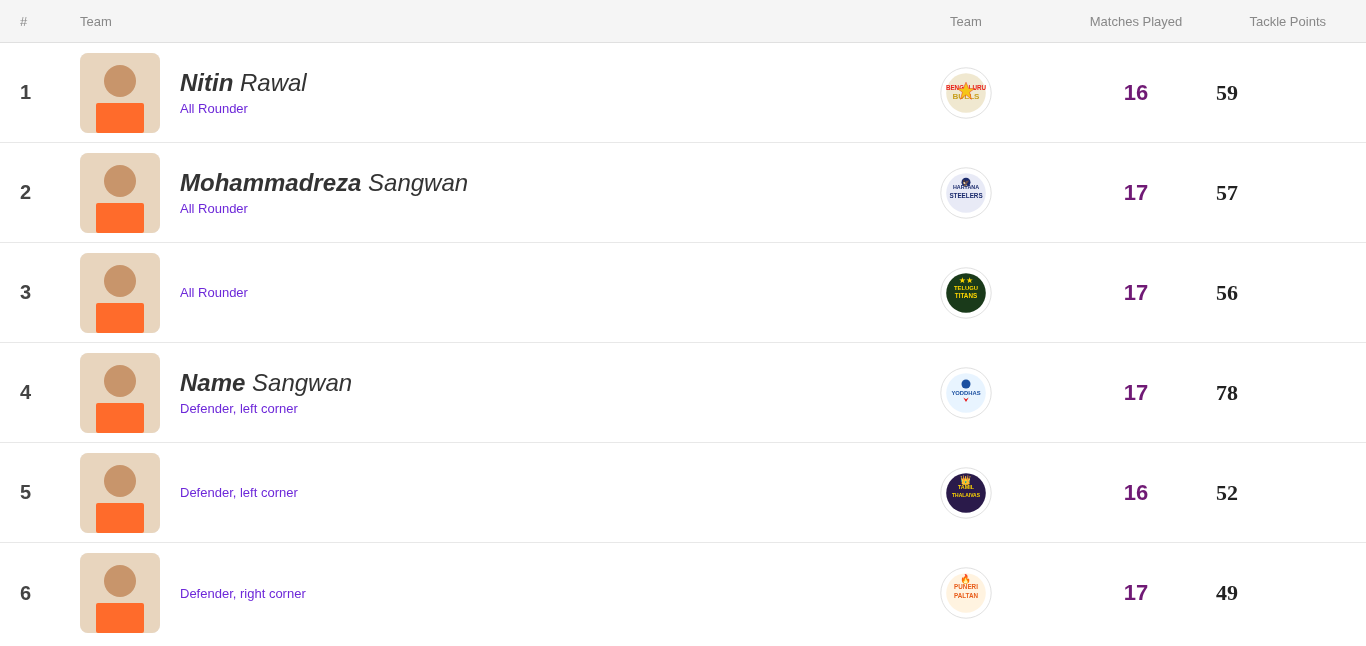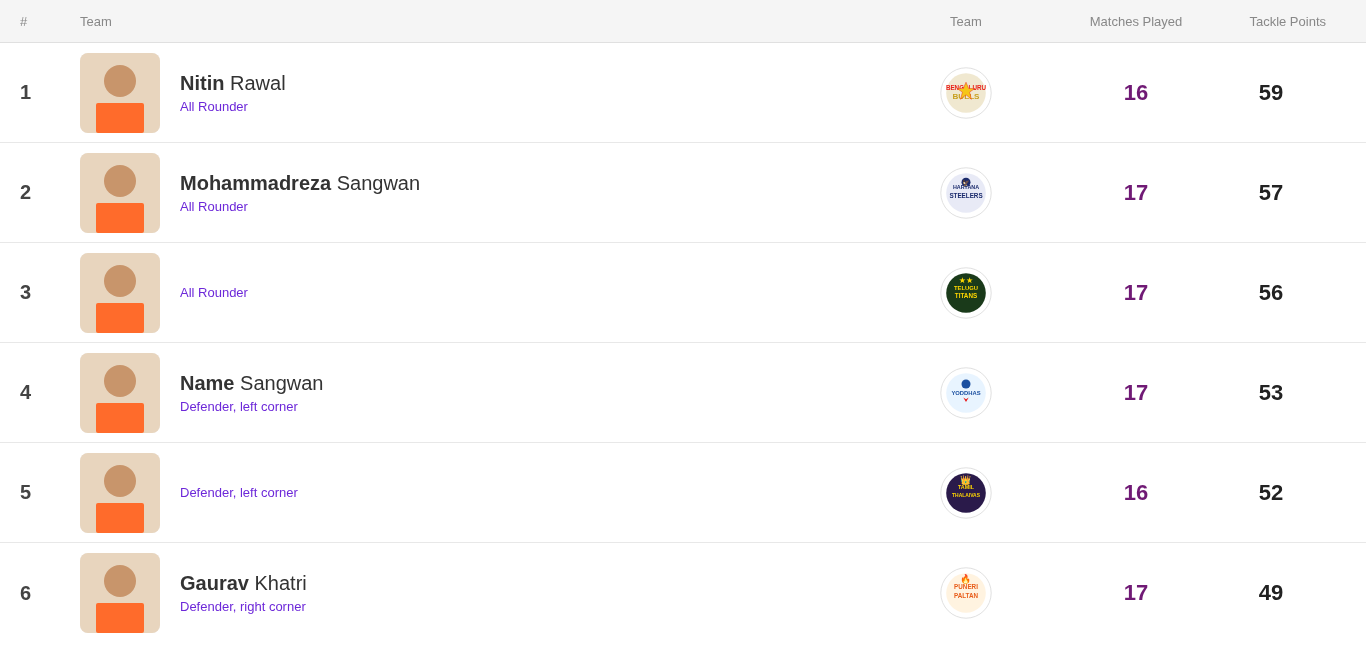--- a/index.html
+++ b/index.html
@@ -79,23 +79,24 @@
       flex-shrink: 0;
       background: #f0f0f0;
       margin-right: 20px;
     }
 
     .player-info {
       flex: 1;
     }
 
     .player-name {
-      font-size: 20px;
+      font-size: 24px;
       color: #333;
       margin-bottom: 4px;
+      font-style: italic;
     }
 
     .player-name .first-name {
       font-weight: 700;
     }
 
     .player-name .last-name {
       font-weight: 400;
     }
 
@@ -116,26 +117,27 @@
       width: 160px;
       text-align: center;
       font-size: 22px;
       font-weight: 700;
       color: #701a75;
       flex-shrink: 0;
     }
 
     .tackle-val {
       width: 130px;
-      text-align: center;
+      text-align: left;
       font-size: 22px;
       font-weight: 700;
       color: #222;
       flex-shrink: 0;
       padding-right: 20px;
+      font-family: Liberation Serif, serif;
     }
   </style>
 </head>
 <body>
 
 <div class="table-header">
   <div class="col-rank">#</div>
   <div class="col-name">Team</div>
   <div class="col-team">Team</div>
   <div class="col-matches">Matches Played</div>
@@ -248,21 +250,21 @@
       <svg viewBox="0 0 60 60" width="54" height="54" xmlns="http://www.w3.org/2000/svg">
     <circle cx="30" cy="30" r="28" fill="#fff" stroke="#ddd" stroke-width="1"></circle>
     <circle cx="30" cy="30" r="22" fill="#e8f4ff"></circle>
     <text x="30" y="24" text-anchor="middle" font-size="6" font-weight="900" fill="#1a4fa0" font-family="Arial">UP</text>
     <text x="30" y="32" text-anchor="middle" font-size="6.5" font-weight="900" fill="#1a4fa0" font-family="Arial">YODDHAS</text>
     <polygon points="30,40 27,35 30,37 33,35" fill="#e81a1a"></polygon>
     <circle cx="30" cy="20" r="5" fill="#1a4fa0"></circle>
   </svg>
     </div>
     <div class="matches-val">17</div>
-    <div class="tackle-val">53</div>
+    <div class="tackle-val">78</div>
   </div>
     <div class="player-row">
     <div class="rank-num">5</div>
     <div class="player-img-container">
       <svg viewBox="0 0 80 80" width="80" height="80" xmlns="http://www.w3.org/2000/svg">
         <rect width="80" height="80" fill="#e8d5be" rx="4"></rect>
         <circle cx="40" cy="28" r="16" fill="#c8956b"></circle>
         <ellipse cx="40" cy="70" rx="24" ry="20" fill="#c8956b"></ellipse>
         <rect x="16" y="50" width="48" height="30" fill="#ff6b2b" rx="2"></rect>
       </svg>
@@ -286,24 +288,20 @@
     <div class="rank-num">6</div>
     <div class="player-img-container">
       <svg viewBox="0 0 80 80" width="80" height="80" xmlns="http://www.w3.org/2000/svg">
         <rect width="80" height="80" fill="#e8d5be" rx="4"></rect>
         <circle cx="40" cy="28" r="16" fill="#c8956b"></circle>
         <ellipse cx="40" cy="70" rx="24" ry="20" fill="#c8956b"></ellipse>
         <rect x="16" y="50" width="48" height="30" fill="#ff6b2b" rx="2"></rect>
       </svg>
     </div>
     <div class="player-info">
-      <div class="player-name">
-        <span class="first-name">Gaurav</span>
-        <span class="last-name"> Khatri</span>
-      </div>
       <div class="player-role">Defender, right corner</div>
     </div>
     <div class="team-logo">
       <svg viewBox="0 0 60 60" width="54" height="54" xmlns="http://www.w3.org/2000/svg">
     <circle cx="30" cy="30" r="28" fill="#fff" stroke="#ddd" stroke-width="1"></circle>
     <circle cx="30" cy="30" r="22" fill="#fff3e0"></circle>
     <text x="30" y="26" text-anchor="middle" font-size="7" font-weight="900" fill="#e85d1a" font-family="Arial">PUNERI</text>
     <text x="30" y="35" text-anchor="middle" font-size="7" font-weight="900" fill="#e85d1a" font-family="Arial">PALTAN</text>
     <text x="30" y="18" text-anchor="middle" font-size="10" fill="#e85d1a" font-family="Arial">🔥</text>
   </svg>

